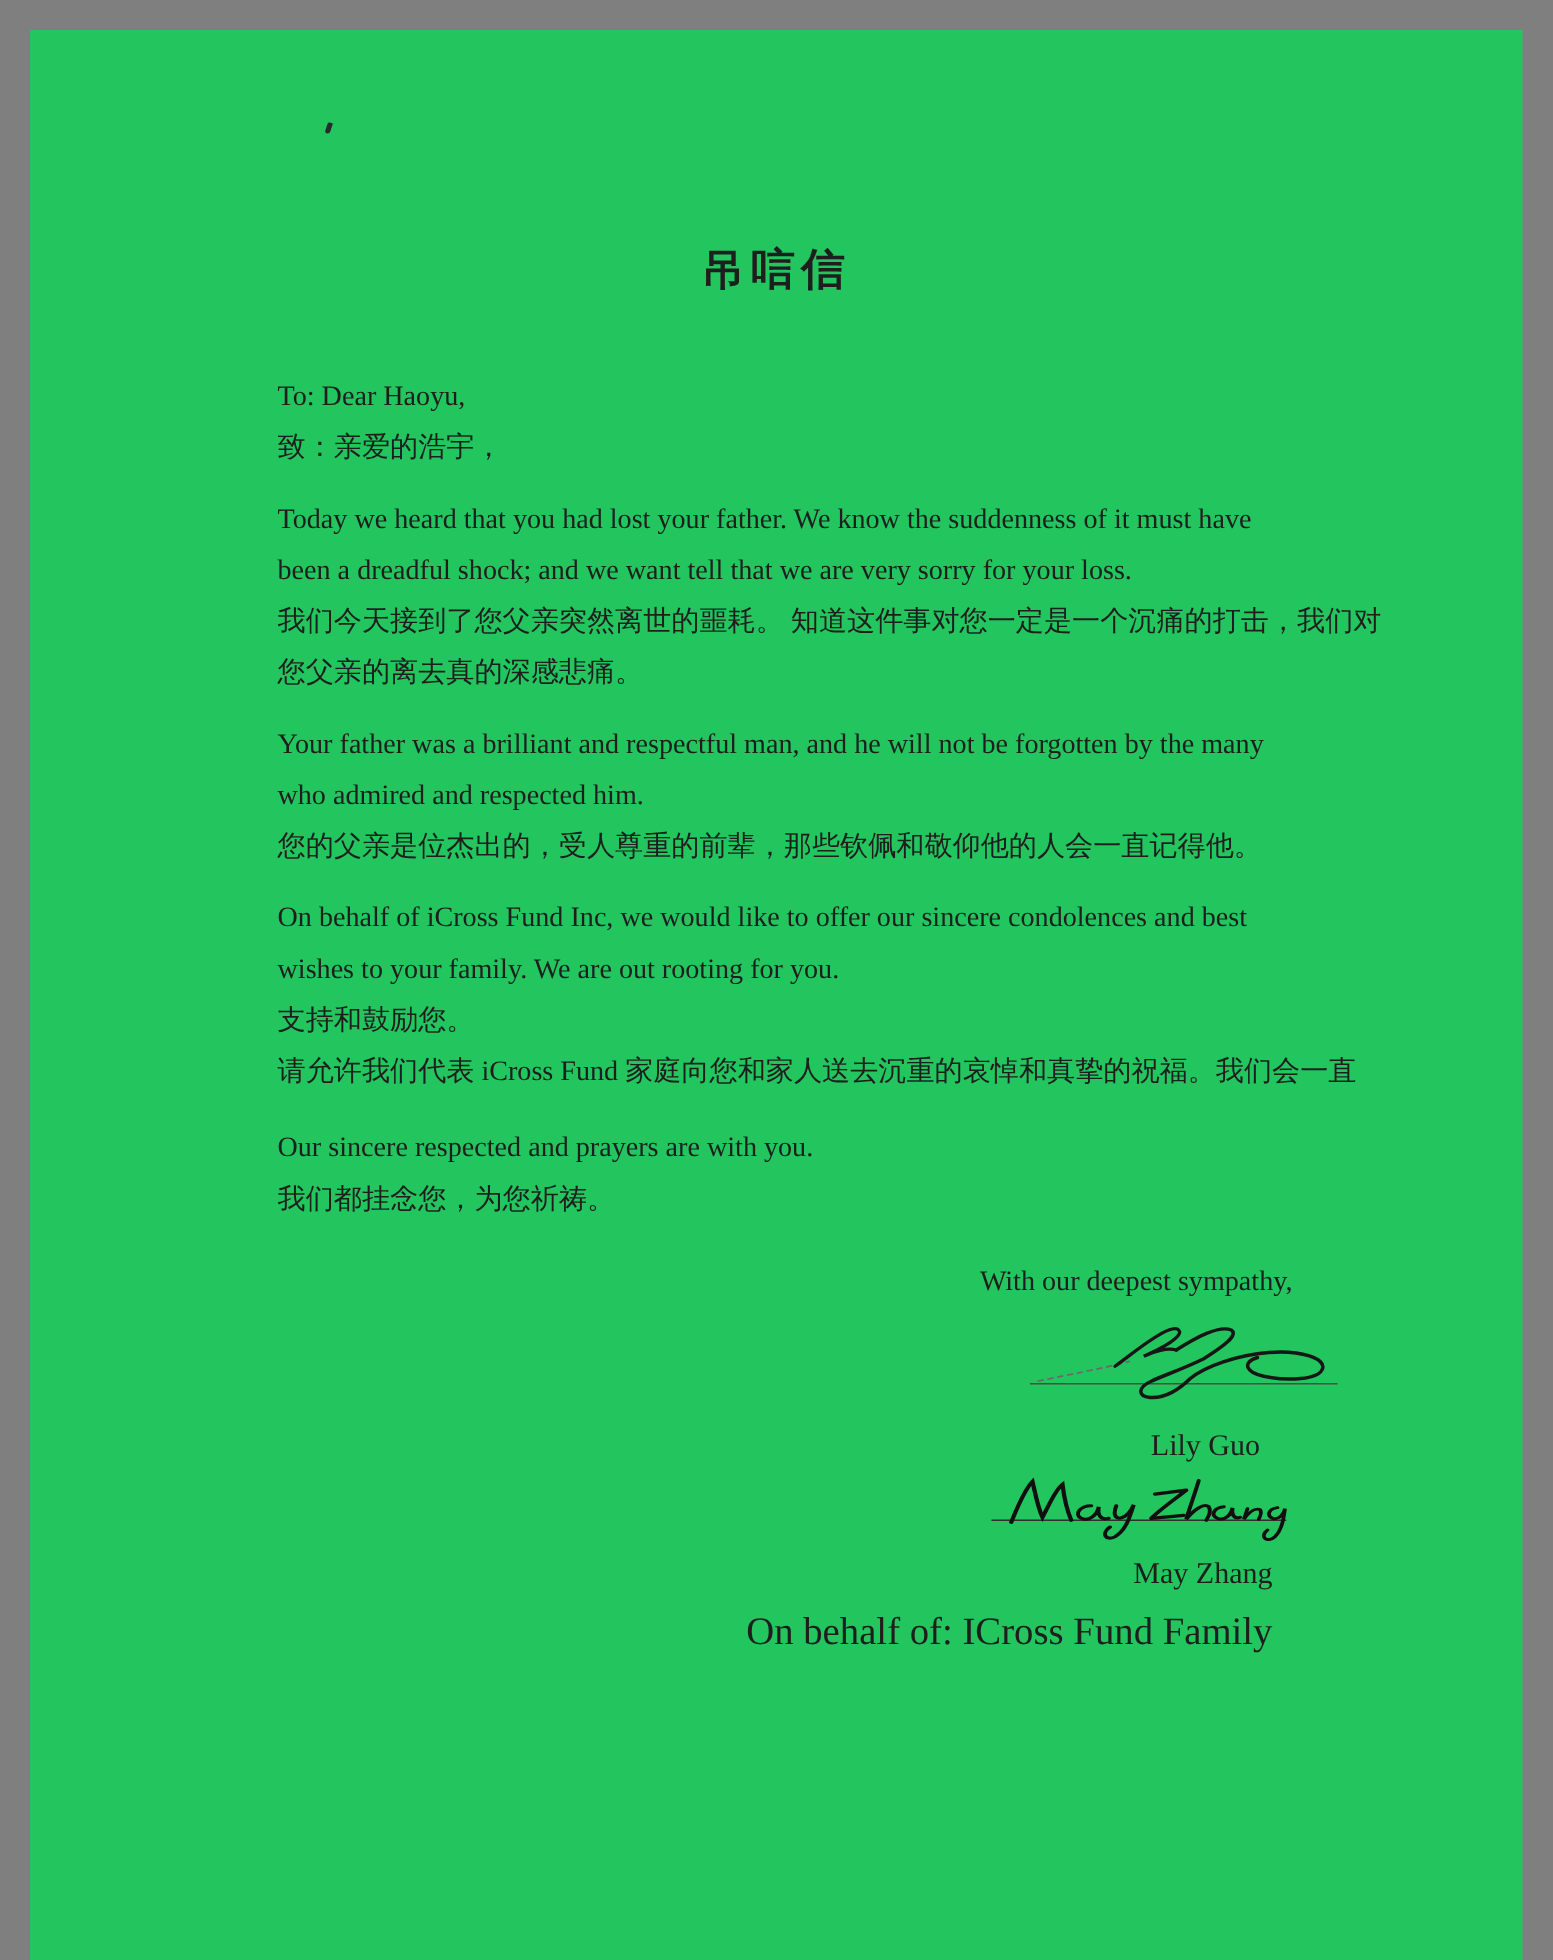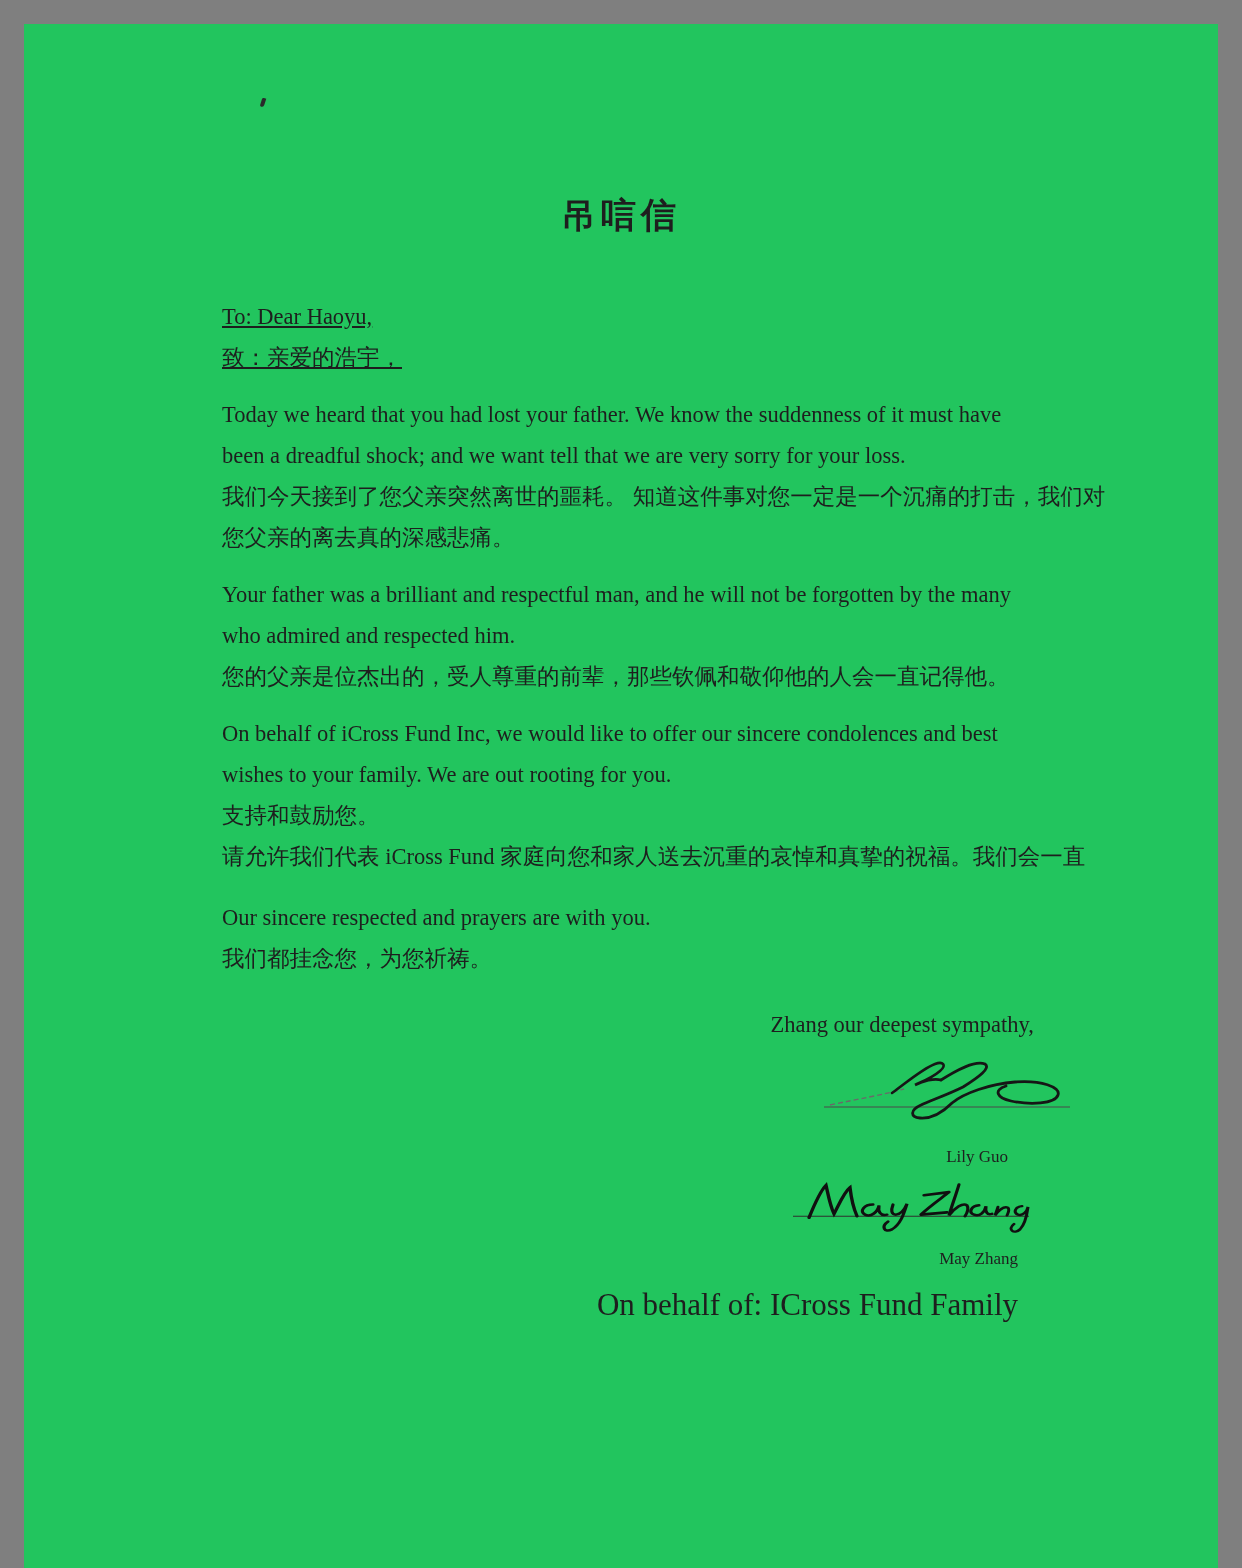--- a/index.html
+++ b/index.html
@@ -38,21 +38,21 @@
     font-size: 35px;
     font-weight: 700;
     letter-spacing: 5px;
     line-height: 48px;
   }
   .content {
     margin: 0 184px 0 198px;
     font-size: 22.5px;
     line-height: 41px;
   }
-  .salutation { margin-top: 56px; text-decoration: underline; }
+  .salutation { margin-top: 56px; }
   .paragraph  { margin-top: 16px; }
   .paragraph.tight { margin-top: 20px; }
   .line { white-space: nowrap; }
   .sign-block {
     margin-top: 25px;
     text-align: right;
   }
   .closing { line-height: 41px; }
   .sig {
     display: block;
@@ -66,21 +66,21 @@
   }
   .sig2 {
     width: 245px;
     height: 62px;
     margin-top: 4px;
     margin-right: -4px;
   }
   .sig svg { display: block; width: 100%; height: 100%; }
   .signer-name {
     line-height: 36px;
-    font-size: 17px;
+    font-size: 24px;
   }
   .name1 { padding-right: 26px; }
   .name2 { padding-right: 16px; }
   .behalf {
     margin-top: 10px;
     line-height: 36px;
     font-size: 31px;
     padding-right: 16px;
   }
 </style>
@@ -120,21 +120,21 @@
       <div class="line">请允许我们代表 iCross Fund 家庭向您和家人送去沉重的哀悼和真挚的祝福。我们会一直</div>
     </div>
 
     <div class="paragraph tight">
       <div class="line">Our sincere respected and prayers are with you.</div>
       <div class="line">我们都挂念您，为您祈祷。</div>
     </div>
 
     <div class="sign-block">
 
-      <div class="closing">Zhang our deepest sympathy,</div>
+      <div class="closing">With our deepest sympathy,</div>
 
       <div class="sig sig1">
         <svg viewBox="0 0 250 90" preserveAspectRatio="none" xmlns="http://www.w3.org/2000/svg">
           <line x1="2" y1="58" x2="248" y2="58" stroke="#4a4a4a" stroke-width="1.2"></line>
           <path d="M8 56 C 36 50, 60 46, 82 40" fill="none" stroke="#6a6a6a" stroke-width="1.4" stroke-dasharray="5 3"></path>
           <path d="M70 44 C 84 34, 100 20, 113 15 C 121 12, 125 16, 118 22 C 110 29, 99 33, 93 36 C 101 32, 112 29, 119 31" fill="none" stroke="#161616" stroke-width="2.6" stroke-linecap="round"></path>
           <path d="M119 31 C 135 21, 153 11, 163 15 C 169 19, 157 28, 141 38 C 125 46, 107 52, 99 56 C 88 61, 88 68, 98 69 C 110 70, 122 62, 130 54 C 142 44, 168 35, 193 33 C 219 31, 239 38, 236 46 C 233 55, 208 56, 189 52 C 175 49, 171 41, 184 37" fill="none" stroke="#161616" stroke-width="2.8" stroke-linecap="round"></path>
         </svg>
       </div>
       <div class="signer-name name1">Lily Guo</div>

